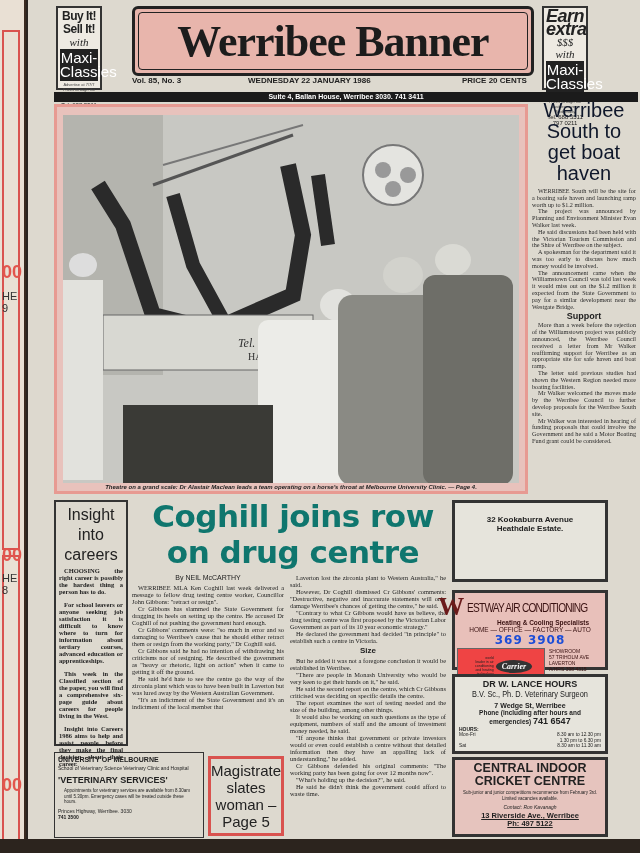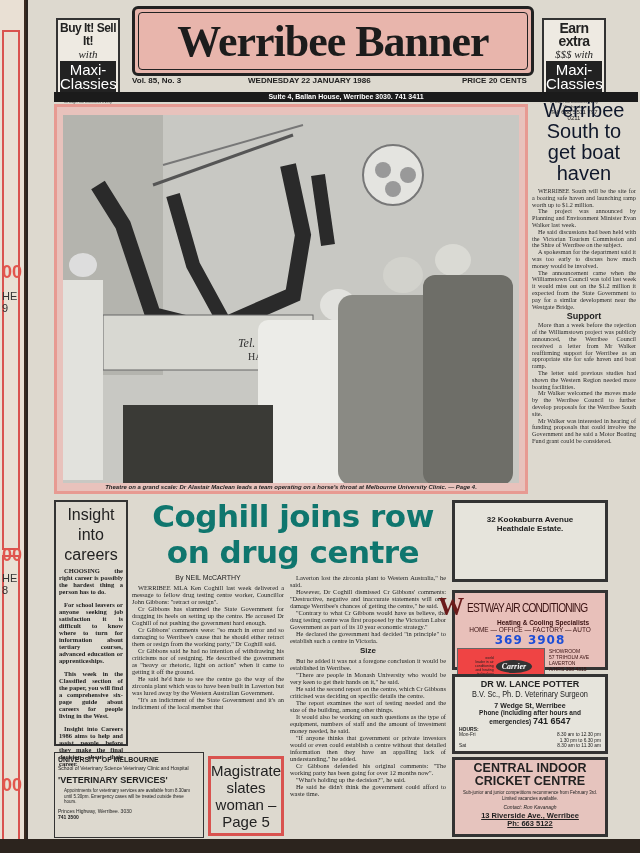--- a/index.html
+++ b/index.html
@@ -7,21 +7,21 @@
   body { position: relative; font-family: "Liberation Serif", serif; color: #222; }
 
   .left-page { position: absolute; left: 0; top: 0; width: 26px; height: 853px; background: #e9e0d4; border-right: 2px solid #3a2a20; overflow: hidden; }
   .left-page .strip { position: absolute; left: 2px; width: 18px; border: 2px solid #d9534f; }
   .left-page .num { position: absolute; left: 2px; font: bold 18px "Liberation Sans", sans-serif; color: #e2554d; }
   .left-page .txt { position: absolute; left: 2px; font: 11px "Liberation Sans", sans-serif; color: #333; }
 
   .page { position: absolute; left: 28px; top: 0; width: 612px; height: 853px; background: #ddd9cf; }
 
   
-  .ear { position: absolute; top: 18px; width: 64px; height: 84px; border: 2px solid #333; background: #eeeae2; text-align: center; padding: 2px; }
+  .ear { position: absolute; top: 6px; width: 46px; height: 84px; border: 2px solid #333; background: #eeeae2; text-align: center; padding: 2px; }
   .ear .t1 { font: bold 12px "Liberation Sans", sans-serif; letter-spacing: -0.5px; line-height: 13px; }
   .ear .t2 { font: italic 11px "Liberation Serif", serif; line-height: 12px; }
   .ear .blk { background: #222; color: #fff; font: 15px "Liberation Sans", sans-serif; line-height: 14px; padding: 2px 0; margin: 1px 0; }
   .ear .tiny { font: 4px "Liberation Sans", sans-serif; line-height: 5px; color: #444; }
   .ear .tel { font: 6px "Liberation Sans", sans-serif; }
 
   .nameplate { position: absolute; left: 104px; top: 6px; width: 402px; height: 70px; border: 3px solid #222; border-radius: 6px; background: #e8b5ac; display: flex; align-items: center; justify-content: center; }
   .nameplate .inner { position: absolute; inset: 3px; border: 1px solid #222; border-radius: 4px; }
   .nameplate h1 { font: bold 44px "Liberation Serif", serif; letter-spacing: -1px; color: #1c1c1c; position: relative; }
 
@@ -124,21 +124,21 @@
     <div class="tiny">Advertise at 7/7/7 Prices through the business every Wednesday</div>
     <div class="tel">Tel. 688 5511  797 0211</div>
   </div>
 
   <div class="nameplate">
     <div class="inner"></div>
     <h1>Werribee Banner</h1>
   </div>
 
   <div class="ear" style="left:514px;">
-    <div class="t1" style="font-size:14px;">Earn extra</div>
+    <div class="t1" style="font-size:18px;font-style:italic;">Earn extra</div>
     <div class="t2" style="font-weight:normal;">$$$ with</div>
     <div class="blk">
       <div>Maxi-</div>
       <div>Classies</div>
     </div>
     <div class="tiny">Advertise at 7/7/7 Prices through the business every Wednesday</div>
     <div class="tel">Tel. 688 5511  797 0211</div>
   </div>
 
   <div class="infoline" style="left:104px;">Vol. 85, No. 3</div>
@@ -260,21 +260,21 @@
       <div class="show">
         <div>SHOWROOM</div>
         <div>57 TRIHOLM AVE</div>
         <div>LAVERTON</div>
         <div>A/HRS 398 4315</div>
       </div>
     </div>
   </div>
 
   <div class="ad potter">
-    <div class="nm">DR W. LANCE POTTER</div>
+    <div class="nm">DR W. LANCE HOURS</div>
     <div class="q">B.V. Sc., Ph. D. Veterinary Surgeon</div>
     <div class="ad2">7 Wedge St, Werribee</div>
     <div class="ph">
       <span>Phone (including after hours and emergencies)</span>
       <b>741 6547</b>
     </div>
     <div class="hrs">HOURS:</div>
     <div class="hr">
         <span>Mon-Fri</span>
         <span>8.30 am to 12.30 pm</span>
@@ -287,17 +287,17 @@
         <span>Sat</span>
         <span>8.30 am to 11.30 am</span>
       </div>
   </div>
 
   <div class="ad cricket">
     <div class="h">CENTRAL INDOOR CRICKET CENTRE</div>
     <div class="s">Sub-junior and junior competitions recommence from February 3rd. Limited vacancies available.</div>
     <div class="c">Contact: Ron Kavanagh</div>
     <div class="a">13 Riverside Ave., Werribee</div>
-    <div class="a" style="margin-top:0;">Ph: 663 5122</div>
+    <div class="a" style="margin-top:0;">Ph: 497 5122</div>
   </div>
 </div>
 
 <div class="bottom-edge"></div>
 
 </body></html>

